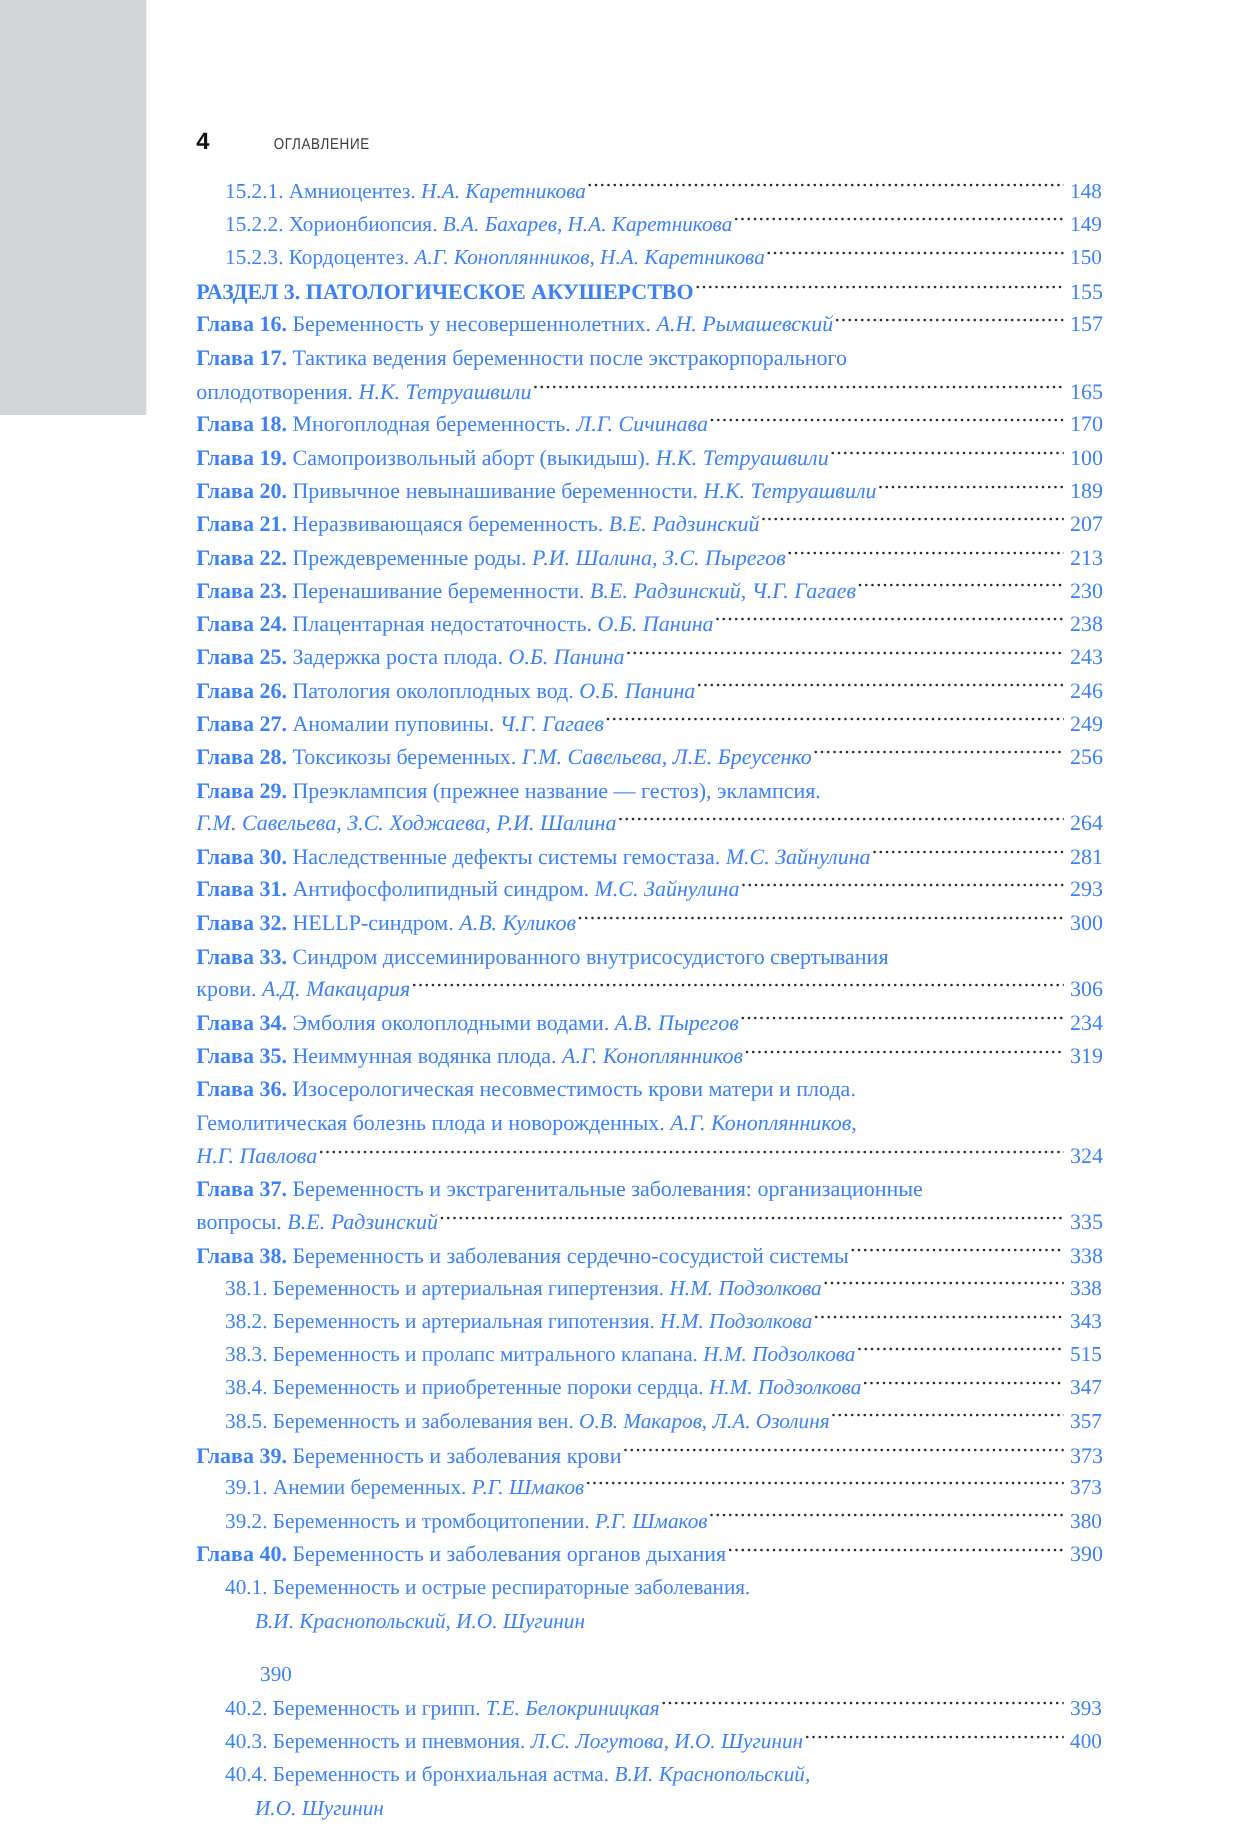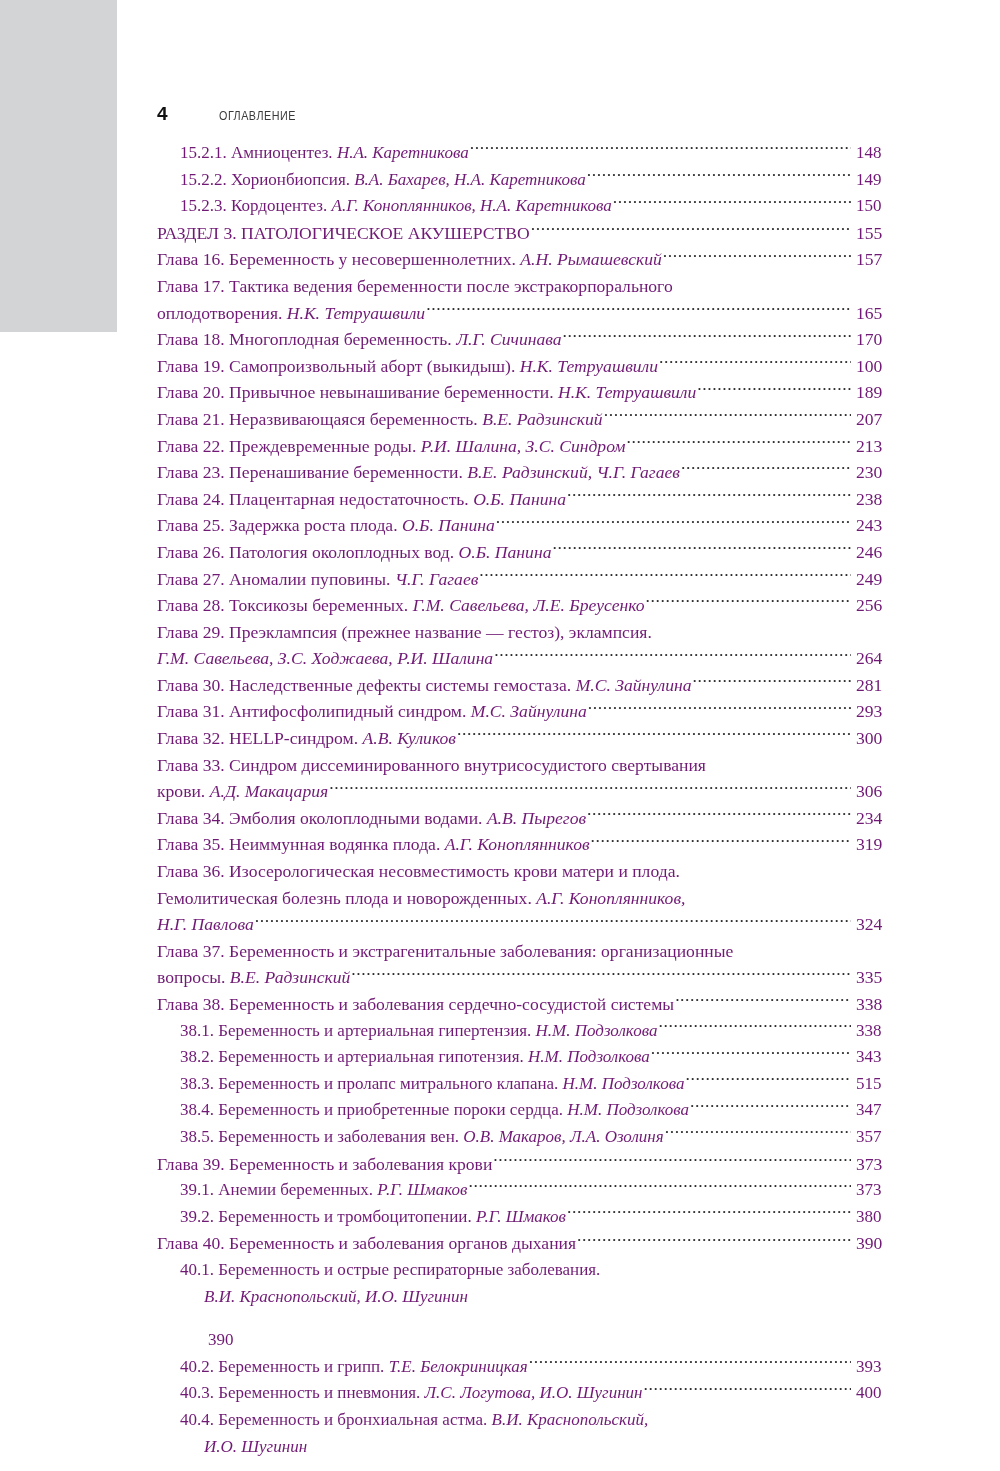--- a/index.html
+++ b/index.html
@@ -62,21 +62,21 @@
   #toc {
     position: absolute;
     left: 157px;
     top: 140px;
     width: 732px;
   }
 
   .entry {
     font-size: 17.6px;
     line-height: 26.6px;
-    color: #701a75;
+    color: #3b82f6;
     margin: 0;
   }
 
   
   .line {
     display: flex;
     align-items: baseline;
     width: 100%;
     white-space: nowrap;
   }
@@ -103,21 +103,21 @@
     color: #2b2b2b;
     font-size: 17.6px;
   }
   .line .pg {
     flex: 0 0 auto;
     min-width: 33px;
     padding-left: 4px;
     font-variant-numeric: lining-nums;
   }
 
-  .bold { font-weight: normal; }
+  .bold { font-weight: bold; }
   .ital { font-style: italic; }
 
   
   .lvl-chapter { }
   .lvl-chapter .cont {  }
 
   
   .lvl-section .txt { font-weight: bold; }
 
   
@@ -208,21 +208,21 @@
       </div>
       <div class="entry lvl-chapter">
         <div class="line">
           <span class="txt"><span class="bold">Глава 21.</span><span> Неразвивающаяся беременность. </span><span class="ital">В.Е. Радзинский</span></span>
           <span class="leader"></span>
           <span class="pg">207</span>
         </div>
       </div>
       <div class="entry lvl-chapter">
         <div class="line">
-          <span class="txt"><span class="bold">Глава 22.</span><span> Преждевременные роды. </span><span class="ital">Р.И. Шалина, З.С. Синдром</span></span>
+          <span class="txt"><span class="bold">Глава 22.</span><span> Преждевременные роды. </span><span class="ital">Р.И. Шалина, З.С. Пырегов</span></span>
           <span class="leader"></span>
           <span class="pg">213</span>
         </div>
       </div>
       <div class="entry lvl-chapter">
         <div class="line">
           <span class="txt"><span class="bold">Глава 23.</span><span> Перенашивание беременности. </span><span class="ital">В.Е. Радзинский, Ч.Г. Гагаев</span></span>
           <span class="leader"></span>
           <span class="pg">230</span>
         </div>

